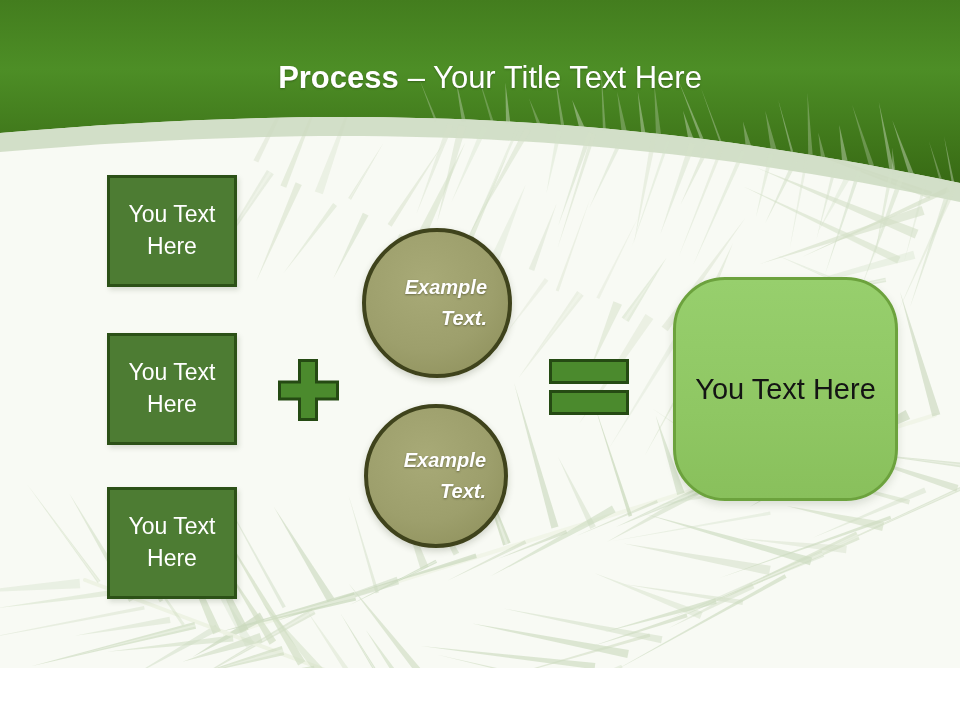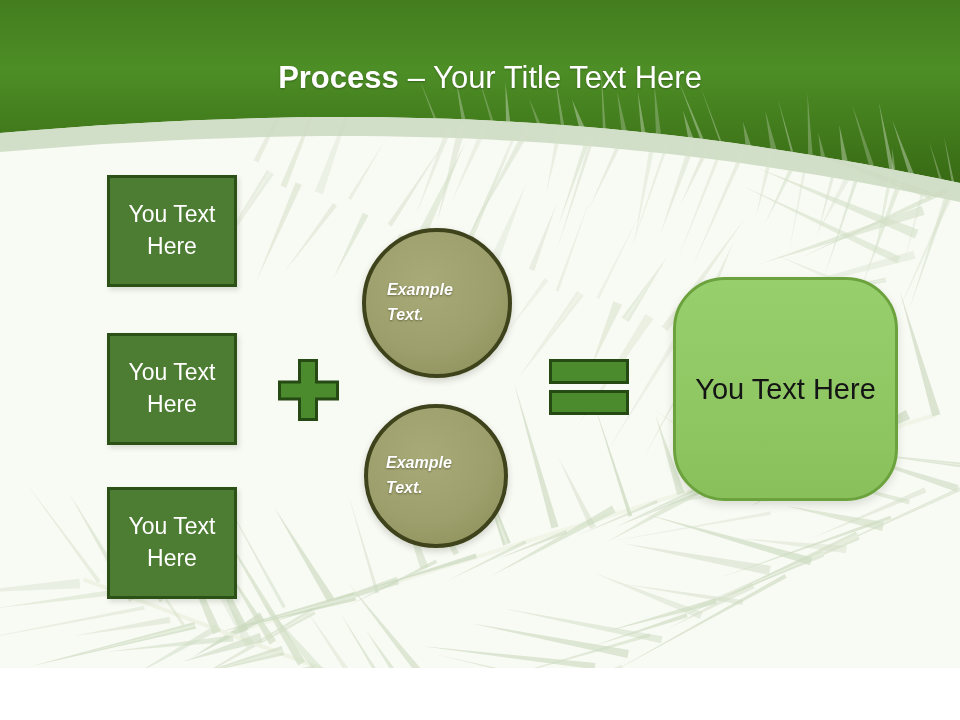--- a/index.html
+++ b/index.html
@@ -25,22 +25,22 @@
     color:#ffffff;font-size:23px;line-height:1.38;
     box-shadow:2px 3px 5px rgba(40,60,30,0.15);
   }
   .sq span{display:block;width:110px;}
   .sq1{top:175px;} .sq2{top:333px;} .sq3{top:487px;}
 
   .circle{
     position:absolute;border-radius:50%;box-sizing:border-box;
     background:radial-gradient(circle at 42% 36%, #a8aa77 0%, #9d9f6c 55%, #8b8d58 100%);
     border:4px solid #3f431c;
-    display:flex;align-items:center;justify-content:center;text-align:left;
-    color:#ffffff;font-weight:700;font-style:italic;font-size:16px;line-height:1.55;
+    display:flex;align-items:center;justify-content:center;text-align:right;
+    color:#ffffff;font-weight:700;font-style:italic;font-size:20px;line-height:1.55;
     text-shadow:0 1px 2px rgba(40,40,15,0.45);
     box-shadow:0 3px 7px rgba(40,50,20,0.20);
   }
   .circle span{display:block;width:100px;}
   .c1{left:362px;top:228px;width:150px;height:150px;}
   .c2{left:364px;top:404px;width:144px;height:144px;}
 
   .op{position:absolute;}
   .op-plus{left:278px;top:359px;width:61px;height:62px;}
   .op-eq{left:549px;top:359px;width:80px;height:56px;}

